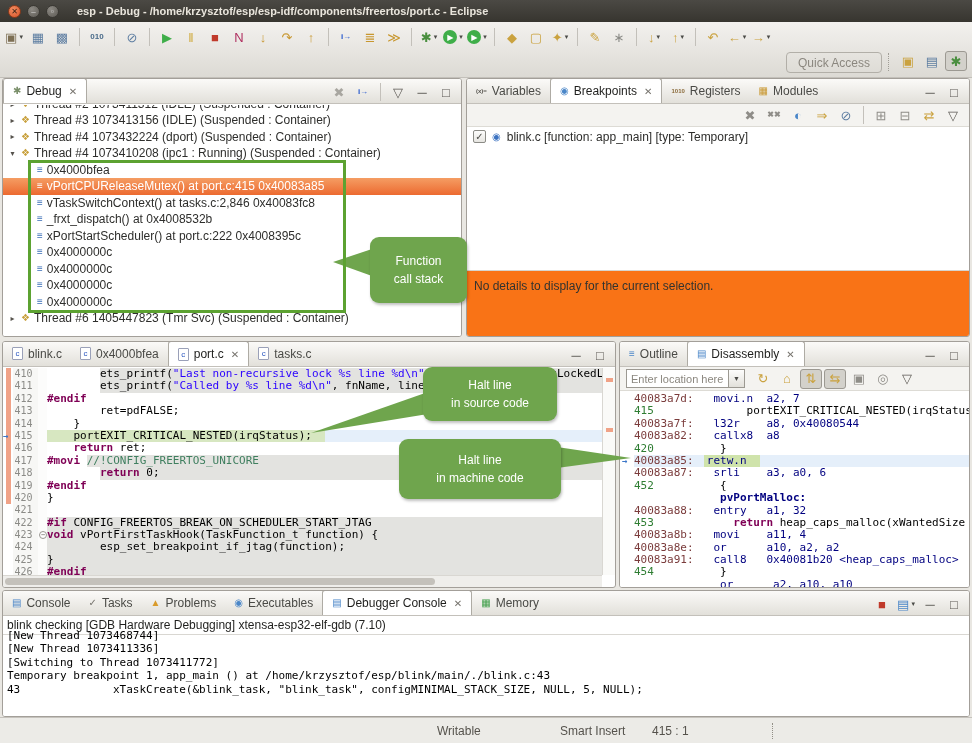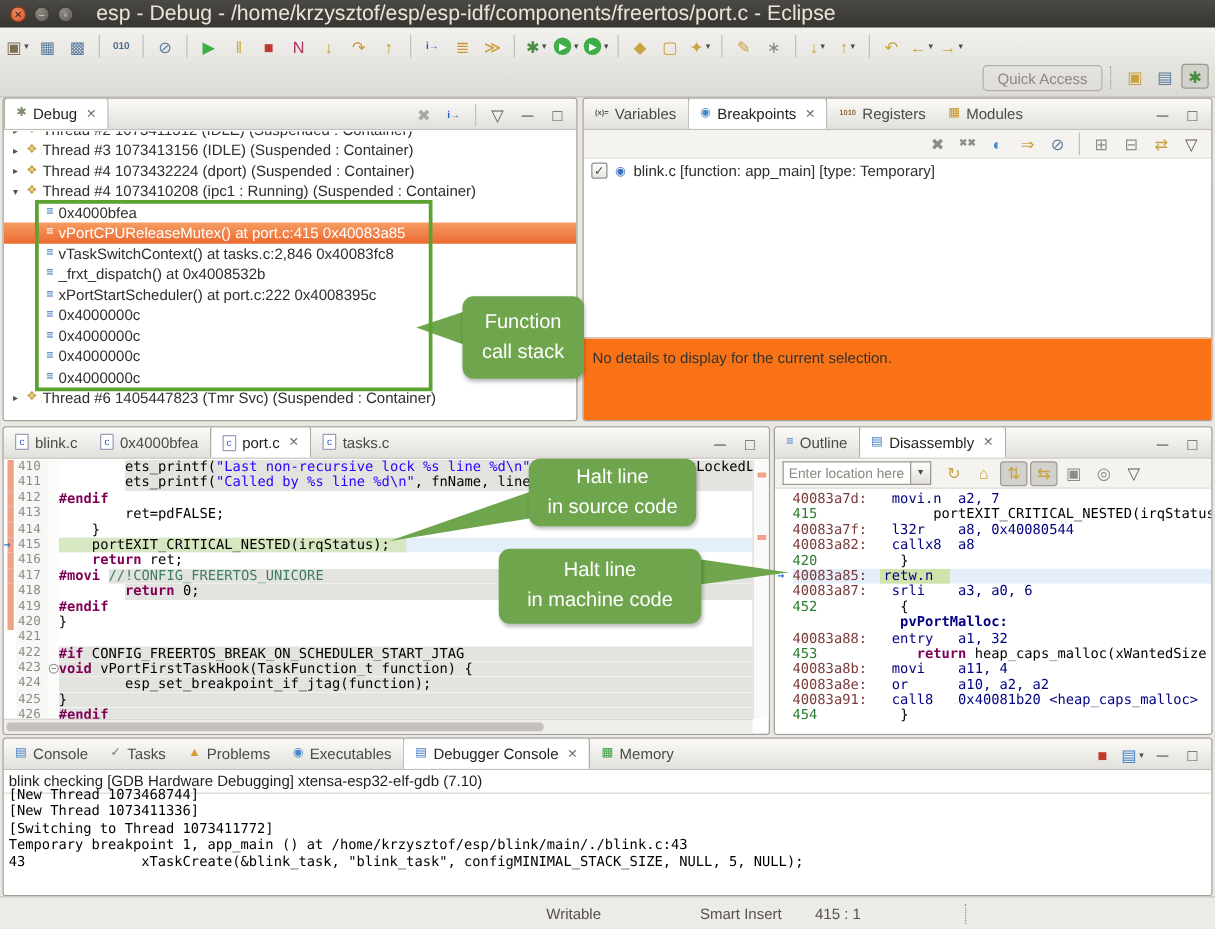--- a/index.html
+++ b/index.html
@@ -4,21 +4,21 @@
 <style>
   *{margin:0;padding:0;box-sizing:border-box}
   html,body{width:972px;height:743px}
   body{position:relative;font-family:"Liberation Sans",sans-serif;background:#e9e7e2;overflow:hidden}
 
   
   .titlebar{position:absolute;left:0;top:0;width:972px;height:22px;background:linear-gradient(#4b4944,#37352f);display:flex;align-items:center;gap:6px;padding:0 8px;z-index:5}
   .winbtn{width:13px;height:13px;border-radius:50%;flex:none;display:flex;align-items:center;justify-content:center;font-size:8px;color:#3a2418}
   .winbtn.close{background:radial-gradient(circle at 35% 30%,#f08b5f,#d9552b);border:1px solid #8c3a1a}
   .winbtn.min,.winbtn.max{background:radial-gradient(circle at 35% 30%,#8d8a84,#5d5a54);border:1px solid #3a3833;color:#ddd}
-  .titlebar .title{color:#e9e5dc;font-size:17px;font-weight:normal;margin-left:12px;white-space:nowrap}
+  .titlebar .title{color:#e9e5dc;font-size:11px;font-weight:bold;margin-left:12px;white-space:nowrap}
 
   
   .tbzone{position:absolute;left:0;top:22px;width:972px;height:56px;background:linear-gradient(#f3f1ee,#dcdad4);border-bottom:1px solid #c3c0ba}
   .tb1{position:absolute;left:2px;top:2px;height:26px;display:flex;align-items:center}
   .icon{width:22px;height:20px;display:inline-flex;align-items:center;justify-content:center;border-radius:3px;position:relative;margin:0 1px;cursor:default}
   .icon .g{font-size:13px;line-height:1}
   .icon .g.small{font-size:8px;font-weight:bold}
   .icon .circ{width:14px;height:14px;border-radius:50%;display:flex;align-items:center;justify-content:center;font-size:8px;color:#fff}
   .icon .dd{font-size:7px;color:#4a4a46;margin-left:2px}
   .icon.pressed{background:#d3d1cb;border:1px solid #9c9992}
@@ -98,21 +98,21 @@
   .clines{margin-top:-6px;padding-top:0}
 
   
   .statusbar{position:absolute;left:0;top:717px;width:972px;height:26px;background:#ecebe7;border-top:1px solid #c6c3bd;font-size:12px;color:#55524c}
   .statusbar .sitem{position:absolute;top:6px}
   .sdots{position:absolute;left:772px;top:5px;height:16px;border-left:1px dotted #918e86}
 
   
   #overlay{position:absolute;inset:0;z-index:60;pointer-events:none}
   .gbox{position:absolute;left:28px;top:160px;width:318px;height:153px;border:3px solid #5ca231}
-  .callout{position:absolute;background:#6fa54d;border-radius:9px;color:#fff;display:flex;flex-direction:column;align-items:center;justify-content:center;text-align:center;font-size:16px;line-height:1.5;box-shadow:1px 2px 3px rgba(0,0,0,.25)}
+  .callout{position:absolute;background:#6fa54d;border-radius:9px;color:#fff;display:flex;flex-direction:column;align-items:center;justify-content:center;text-align:center;font-size:12px;line-height:1.5;box-shadow:1px 2px 3px rgba(0,0,0,.25)}
 </style>
 </head>
 <body>
 
 <div class="titlebar">
   <span class="winbtn close">✕</span>
   <span class="winbtn min">–</span>
   <span class="winbtn max">▫</span>
   <span class="title">esp - Debug - /home/krzysztof/esp/esp-idf/components/freertos/port.c - Eclipse</span>
 </div>
@@ -510,20 +510,21 @@
       <div class="dline"><span class="d-ruler"><span class="e-ptr" style="left: 2px;">→</span></span><span class="d-code"><span class="dhlbg"></span><span class="dhlgreen"></span><span class="txt"><span class="a">40083a85:</span><span class="i">  retw.n</span></span></span></div>
       <div class="dline"><span class="d-ruler"></span><span class="d-code"><span class="txt"><span class="a">40083a87:</span><span class="i">   srli    a3, a0, 6</span></span></span></div>
       <div class="dline"><span class="d-ruler"></span><span class="d-code"><span class="txt"><span class="ln">452</span><span class="p">          {</span></span></span></div>
       <div class="dline"><span class="d-ruler"></span><span class="d-code"><span class="txt"><span class="lbl">             pvPortMalloc:</span></span></span></div>
       <div class="dline"><span class="d-ruler"></span><span class="d-code"><span class="txt"><span class="a">40083a88:</span><span class="i">   entry   a1, 32</span></span></span></div>
       <div class="dline"><span class="d-ruler"></span><span class="d-code"><span class="txt"><span class="ln">453</span><span class="p">            </span><span class="k">return</span><span class="p"> heap_caps_malloc(xWantedSize</span></span></span></div>
       <div class="dline"><span class="d-ruler"></span><span class="d-code"><span class="txt"><span class="a">40083a8b:</span><span class="i">   movi    a11, 4</span></span></span></div>
       <div class="dline"><span class="d-ruler"></span><span class="d-code"><span class="txt"><span class="a">40083a8e:</span><span class="i">   or      a10, a2, a2</span></span></span></div>
       <div class="dline"><span class="d-ruler"></span><span class="d-code"><span class="txt"><span class="a">40083a91:</span><span class="i">   call8   0x40081b20 &lt;heap_caps_malloc&gt;</span></span></span></div>
       <div class="dline"><span class="d-ruler"></span><span class="d-code"><span class="txt"><span class="ln">454</span><span class="p">          }</span></span></span></div>
+      <div class="dline"><span class="d-ruler"></span><span class="d-code"><span class="txt"><span class="i">             or      a2, a10, a10</span></span></span></div>
     </div>
 </div>
 
 <div class="panel" id="console-panel" style="left:2px;top:590px;width:968px;height:127px">
   <div class="strip" id="console-strip">
       <div class="tab">
         <span class="tg" style="color: rgb(74, 134, 200);">▤</span>
         <span>Console</span>
       </div>
       <div class="tab">

